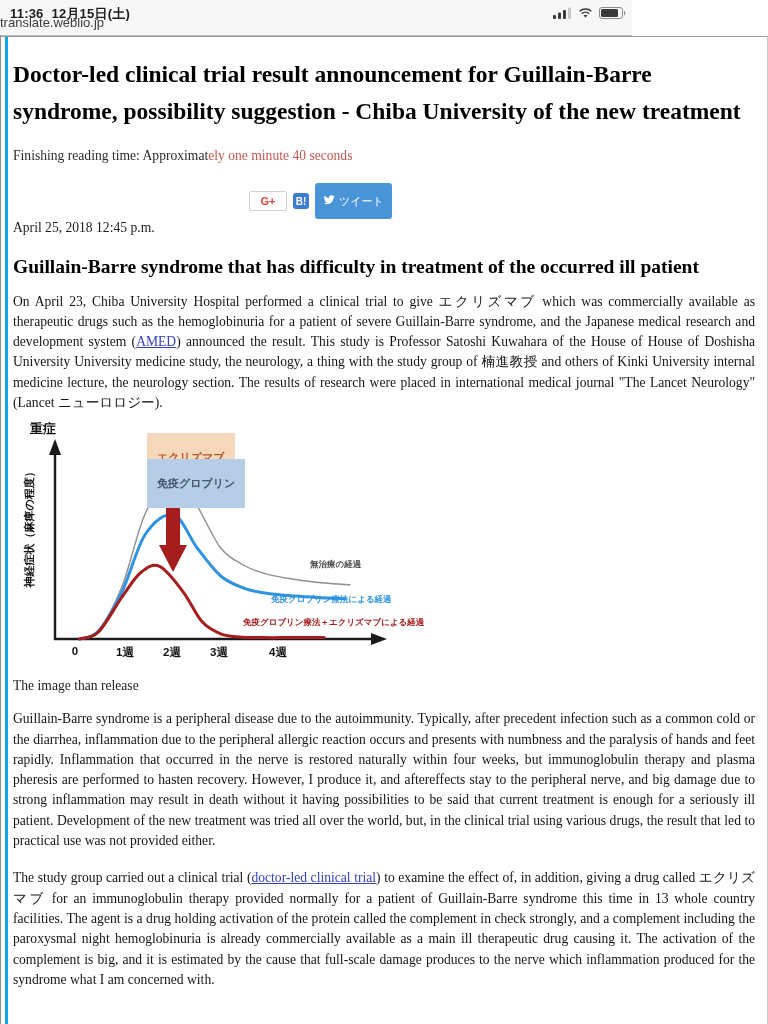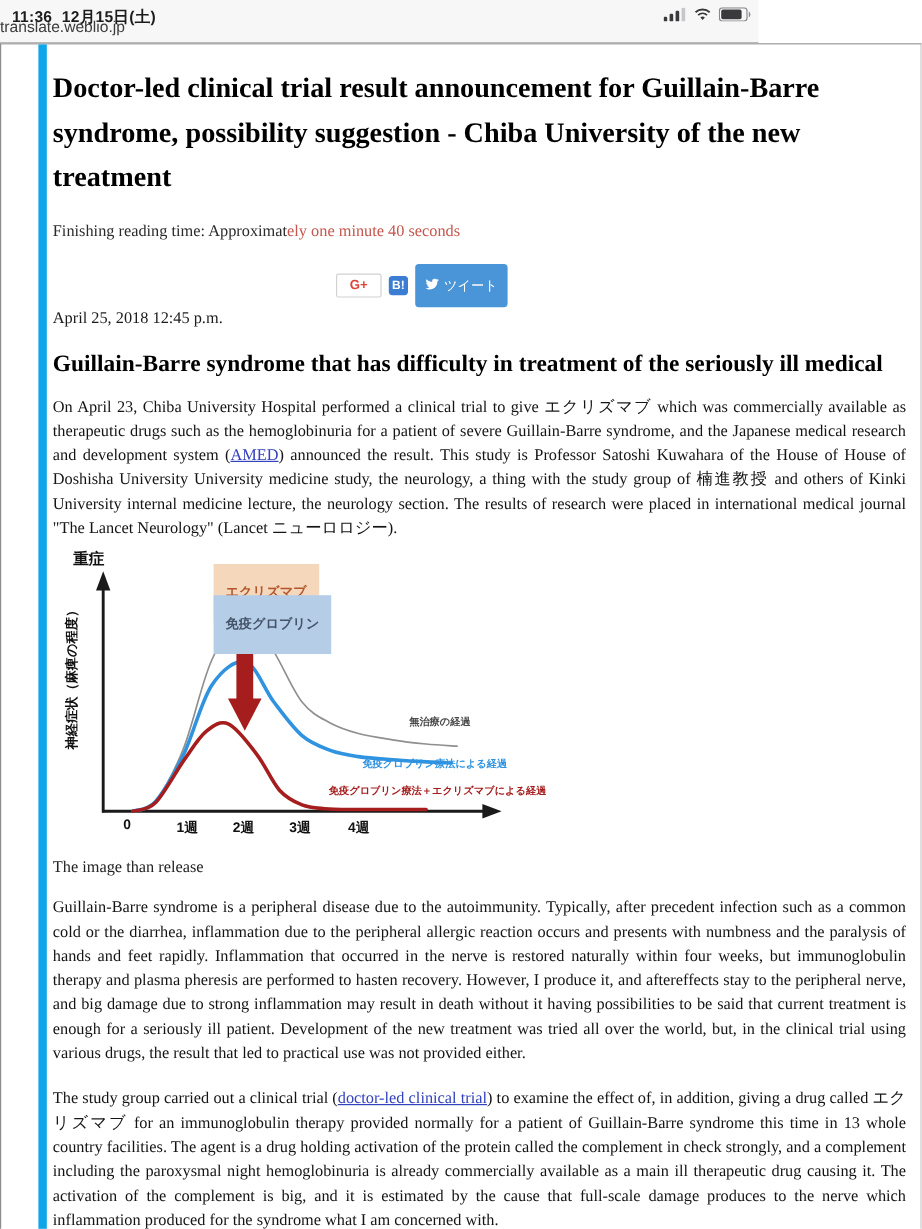--- a/index.html
+++ b/index.html
@@ -18,21 +18,21 @@
   .sb-icons{ position:absolute; right:6px; top:5px; display:flex; align-items:center; gap:5px;}
 
   
   .frame{
     position:absolute; top:36px; left:0; width:768px; height:988px;
     background:#fff; border-top:1px solid #9a9a9a;
     border-left:1px solid #8d8d8d; border-right:1px solid #c9c9c9;
   }
   .inner{
     position:absolute; top:0; left:4px; right:0; bottom:0;
-    border-left:7px solid #0ea5e9; padding:0 12px 0 5px;margin-left:27px;
+    border-left:3px solid #0ea5e9; padding:0 12px 0 5px;
   }
   h1{ margin-top:19px; font-size:23.5px; line-height:37px; font-weight:700; color:#000;}
   .reading-time{ margin-top:18px; font-size:13.6px; color:#2b2b2b;}
   .reading-time .rt-red{ color:#c4574e;}
   .social-row{ margin-top:27px; margin-left:236px; height:20px; display:flex; align-items:center; gap:6px;}
   .btn{ border:none; cursor:pointer; font-family:"Liberation Sans", sans-serif; display:inline-flex; align-items:center; justify-content:center;}
   .btn-gplus{ width:38px; height:20px; background:#fff; border:1px solid #d2d2d2; border-radius:2px; color:#db4437; font-weight:700; font-size:11px;}
   .btn-hatena{ width:16px; height:16px; background:#3c7dd4; border-radius:3px; color:#fff; font-weight:700; font-size:10px;}
   .btn-tweet{ height:36px; padding:0 8px; background:#4a94d8; border-radius:3px; color:#fff; font-size:11px; gap:4px;}
   .pub-date{ margin-top:9px; font-size:13.6px; color:#1c1c1c;}
@@ -109,21 +109,21 @@
       <button class="btn btn-tweet">
         <span><svg width="12" height="10" viewBox="0 0 24 20">
               <path fill="#fff" d="M23.4 2.4c-.8.4-1.7.6-2.6.8A4.6 4.6 0 0 0 22.8.7c-.9.5-1.9.9-2.9 1.1A4.5 4.5 0 0 0 12.1 5c0 .4 0 .7.1 1A12.8 12.8 0 0 1 2.9 1.3a4.5 4.5 0 0 0 1.4 6A4.4 4.4 0 0 1 2.2 6.8v.1c0 2.2 1.6 4 3.6 4.4-.7.2-1.4.2-2 .1a4.5 4.5 0 0 0 4.2 3.1A9 9 0 0 1 1.3 16.4 12.7 12.7 0 0 0 8.2 18.4c8.3 0 12.8-6.9 12.8-12.8v-.6c.9-.6 1.7-1.4 2.4-2.3z"></path>
             </svg></span>
         <span>ツイート</span>
       </button>
     </div>
 
     <p class="pub-date">April 25, 2018 12:45 p.m.</p>
 
-    <h2>Guillain-Barre syndrome that has difficulty in treatment of the seriously ill medical</h2>
+    <h2>Guillain-Barre syndrome that has difficulty in treatment of the occurred ill patient</h2>
 
     <p class="body">
       <span>On April 23, Chiba University Hospital performed a clinical trial to give エクリズマブ which was commercially available as therapeutic drugs such as the hemoglobinuria for a patient of severe Guillain-Barre syndrome, and the Japanese medical research and development system (</span><a class="lnk">AMED</a><span>) announced the result. This study is Professor Satoshi Kuwahara of the House of House of Doshisha University University medicine study, the neurology, a thing with the study group of 楠進教授 and others of Kinki University internal medicine lecture, the neurology section. The results of research were placed in international medical journal "The Lancet Neurology" (Lancet ニューロロジー).</span>
     </p>
 
     <figure class="chart">
       <svg id="chart-svg" width="392" height="253" viewBox="0 0 392 253">
 
         <line x1="40" y1="31" x2="40" y2="221" stroke="#1a1a1a" stroke-width="2.4"></line>
         <polygon points="34,36 46,36 40,20" fill="#1a1a1a"></polygon>
@@ -143,21 +143,21 @@
       <div class="c-lab c-ylab">神経症状（麻痺の程度）</div>
       <div class="c-legend c-leg0" style="background: rgb(245, 216, 187); color: rgb(180, 86, 43);">エクリズマブ</div>
       <div class="c-legend c-leg1" style="background: rgb(182, 205, 231); color: rgb(68, 84, 106);">免疫グロブリン</div>
       <div class="c-lab c-slab c-slab0" style="color: rgb(74, 74, 74);">無治療の経過</div>
       <div class="c-lab c-slab c-slab1" style="color: rgb(47, 147, 224);">免疫グロブリン療法による経過</div>
       <div class="c-lab c-slab c-slab2" style="color: rgb(165, 29, 29);">免疫グロブリン療法＋エクリズマブによる経過</div>
       <div class="c-tick" style="left:45px">0</div>
       <div class="c-tick" style="left:95px">1週</div>
       <div class="c-tick" style="left:142px">2週</div>
       <div class="c-tick" style="left:189px">3週</div>
-      <div class="c-tick" style="left:238px">4週</div>
+      <div class="c-tick" style="left:248px">4週</div>
     </figure>
 
     <p class="caption">The image than release</p>
 
     <p class="body p2">Guillain-Barre syndrome is a peripheral disease due to the autoimmunity. Typically, after precedent infection such as a common cold or the diarrhea, inflammation due to the peripheral allergic reaction occurs and presents with numbness and the paralysis of hands and feet rapidly. Inflammation that occurred in the nerve is restored naturally within four weeks, but immunoglobulin therapy and plasma pheresis are performed to hasten recovery. However, I produce it, and aftereffects stay to the peripheral nerve, and big damage due to strong inflammation may result in death without it having possibilities to be said that current treatment is enough for a seriously ill patient. Development of the new treatment was tried all over the world, but, in the clinical trial using various drugs, the result that led to practical use was not provided either.</p>
 
 
     <p class="body p3">
       <span>The study group carried out a clinical trial (</span><a class="lnk">doctor-led clinical trial</a><span>) to examine the effect of, in addition, giving a drug called エクリズマブ for an immunoglobulin therapy provided normally for a patient of Guillain-Barre syndrome this time in 13 whole country facilities. The agent is a drug holding activation of the protein called the complement in check strongly, and a complement including the paroxysmal night hemoglobinuria is already commercially available as a main ill therapeutic drug causing it. The activation of the complement is big, and it is estimated by the cause that full-scale damage produces to the nerve which inflammation produced for the syndrome what I am concerned with.</span>
     </p>

